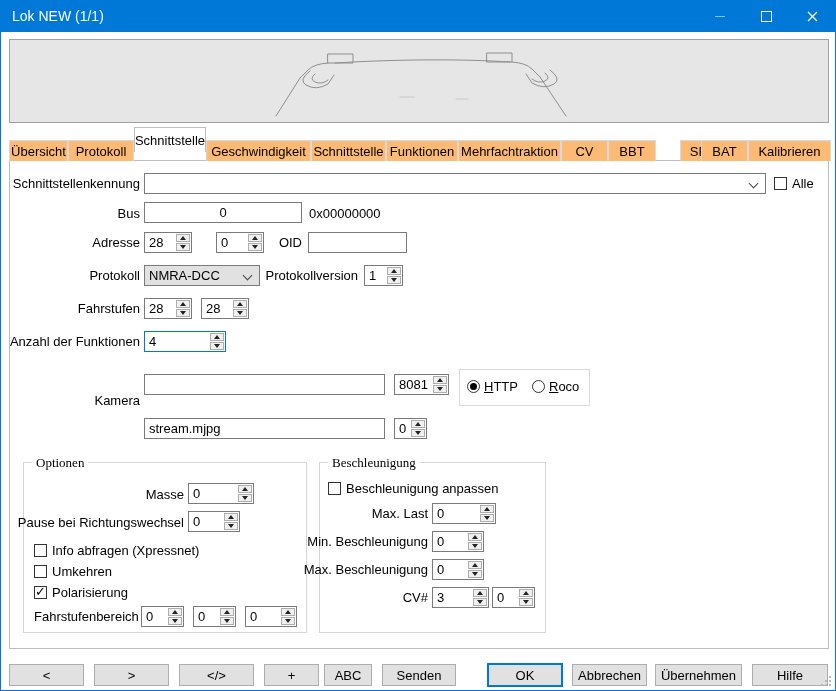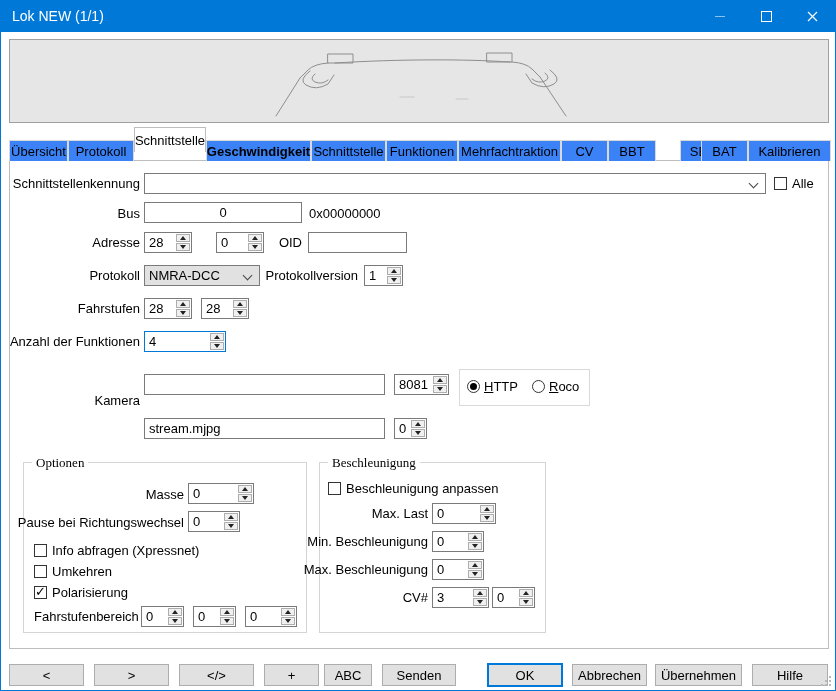--- a/index.html
+++ b/index.html
@@ -9,21 +9,21 @@
   
   .titlebar{position:absolute;left:0;top:0;width:100%;height:31px;background:#0078d7;}
   .title{position:absolute;left:11px;top:7px;color:#fff;font-size:14px;white-space:nowrap;}
   .win-btn{position:absolute;top:0;width:46px;height:30px;display:flex;align-items:center;justify-content:center;}
   .glyph-min{width:10px;height:1px;background:rgba(255,255,255,.55);}
   .glyph-max{width:9px;height:9px;border:1px solid #fff;}
   
   .img-panel{position:absolute;left:8px;top:38px;width:820px;height:84px;box-sizing:border-box;
     background:#e6e6e6;border:1px solid #a0a0a0;}
   
-  .tab{position:absolute;top:139px;height:21px;box-sizing:border-box;background:#3b82f6;
+  .tab{position:absolute;top:139px;height:21px;box-sizing:border-box;background:#fdba74;
     border:1px solid #d9d9d9;border-bottom:none;display:flex;align-items:center;justify-content:center;
     white-space:nowrap;z-index:2;}
   .tab.active{top:126px;height:25px;background:#fff;border-color:#bdbdbd;z-index:3;}
   .tabpanel{position:absolute;left:8px;top:159px;width:820px;height:489px;box-sizing:border-box;
     border:1px solid #bdbdbd;background:#fff;z-index:1;}
   
   .lbl{position:absolute;height:16px;line-height:16px;white-space:nowrap;z-index:4;}
   
   .input{position:absolute;box-sizing:border-box;border:1px solid #7a7a7a;background:#fff;
     padding:2px 4px;line-height:15px;white-space:nowrap;overflow:hidden;z-index:4;}
@@ -100,21 +100,21 @@
 
   <div class="tab" style="left:8px;width:59px;">
       <span>Übersicht</span>
     </div>
   <div class="tab" style="left:67px;width:66px;">
       <span>Protokoll</span>
     </div>
   <div class="tab active" style="left:133px;width:72px;">
       <span>Schnittstelle</span>
     </div>
-  <div class="tab" style="left:205px;width:105px;font-weight:bold;">
+  <div class="tab" style="left:205px;width:105px;">
       <span>Geschwindigkeit</span>
     </div>
   <div class="tab" style="left:310px;width:75px;">
       <span>Schnittstelle</span>
     </div>
   <div class="tab" style="left:385px;width:72px;">
       <span>Funktionen</span>
     </div>
   <div class="tab" style="left:457px;width:103px;">
       <span>Mehrfachtraktion</span>

